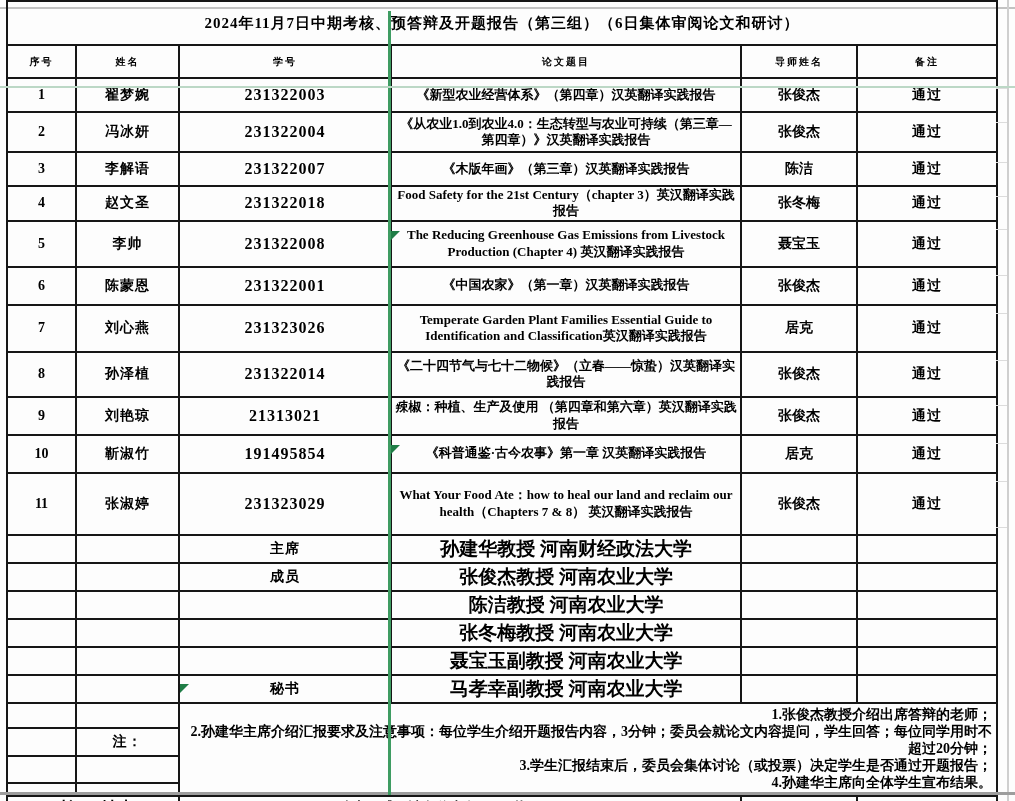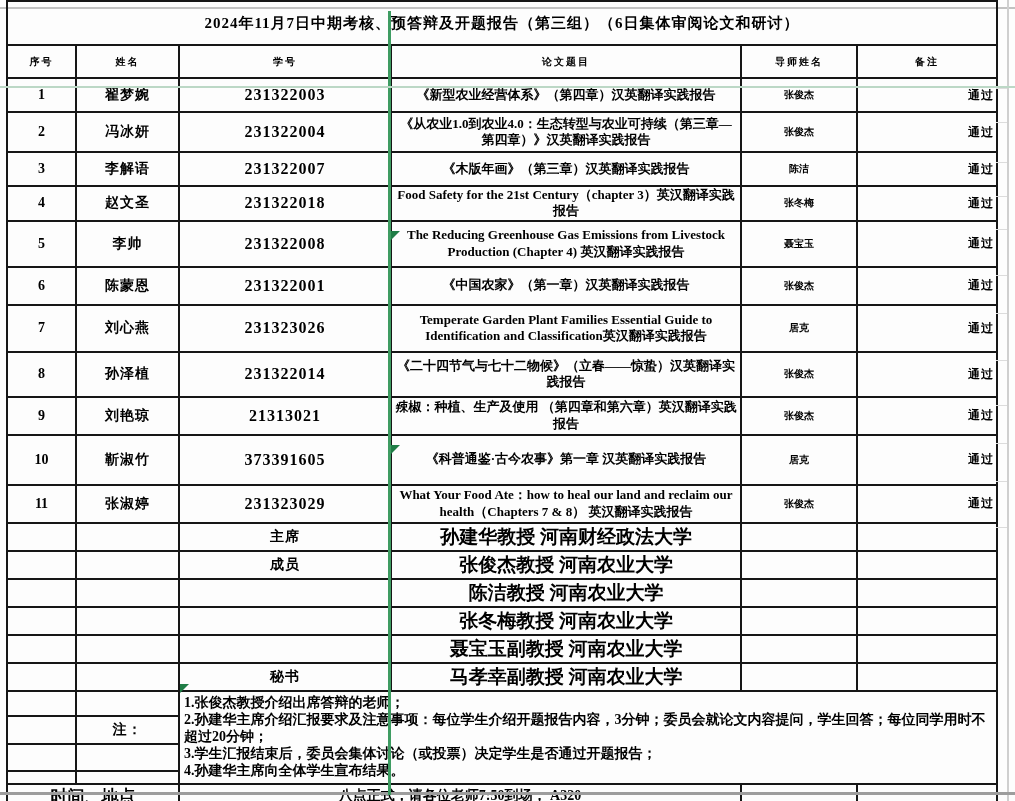--- a/index.html
+++ b/index.html
@@ -16,25 +16,25 @@
   table.main{position:absolute;left:6px;top:0;border-collapse:collapse;table-layout:fixed;
              width:990px;}
   td{border:2px solid #161616;text-align:center;vertical-align:middle;
      font-weight:bold;padding:0 2px;overflow:hidden;}
   .title-cell{font-size:15px;letter-spacing:1px;}
   .hdr td{font-size:10px;letter-spacing:2px;border-radius:6px;}
   .c-no{font-size:14px;}
   .c-name{font-size:14px;letter-spacing:1px;}
   .c-id{font-size:16px;letter-spacing:1px;}
   .c-title{font-size:13px;line-height:1.25;border-radius:17px;}
-  .c-adv{font-size:10px;}
-  .c-rmk{font-size:12px;letter-spacing:1px;text-align:right;}
+  .c-adv{font-size:14px;}
+  .c-rmk{font-size:14px;letter-spacing:1px;}
   .c-role{font-size:14px;letter-spacing:1px;}
   .c-member{font-size:19px;}
-  .notes-cell{text-align:left;vertical-align:top;font-size:14px;line-height:17px;padding:2px 4px;}
+  .notes-cell{text-align:right;vertical-align:top;font-size:14px;line-height:17px;padding:2px 4px;}
   .time-label{font-size:17px;}
   .time-value{font-size:14px;}
 
   
   .freeze-v{position:absolute;left:388px;top:11px;width:3px;height:784px;background:#3e9c62;z-index:6;}
   .freeze-h{position:absolute;left:0;top:86px;width:1015px;height:2px;background:#bcd8c6;z-index:6;}
 
   
   .flag{position:absolute;width:0;height:0;border-top:9px solid #1f7d46;
         border-right:9px solid transparent;z-index:7;}
@@ -138,29 +138,29 @@
       <td class="c-rmk">通过</td>
     </tr>
     <tr style="height:38px">
       <td class="c-no">9</td>
       <td class="c-name">刘艳琼</td>
       <td class="c-id">21313021</td>
       <td class="c-title">辣椒：种植、生产及使用 （第四章和第六章）英汉翻译实践报告</td>
       <td class="c-adv">张俊杰</td>
       <td class="c-rmk">通过</td>
     </tr>
-    <tr style="height:50px">
+    <tr style="height:38px">
       <td class="c-no">10</td>
       <td class="c-name">靳淑竹</td>
-      <td class="c-id">373391605</td>
+      <td class="c-id">191495854</td>
       <td class="c-title">《科普通鉴·古今农事》第一章 汉英翻译实践报告</td>
       <td class="c-adv">居克</td>
       <td class="c-rmk">通过</td>
     </tr>
-    <tr style="height:38px">
+    <tr style="height:62px">
       <td class="c-no">11</td>
       <td class="c-name">张淑婷</td>
       <td class="c-id">231323029</td>
       <td class="c-title">What Your Food Ate：how to heal our land and reclaim our health（Chapters 7 &amp; 8）  英汉翻译实践报告</td>
       <td class="c-adv">张俊杰</td>
       <td class="c-rmk">通过</td>
     </tr>
 
     <tr style="height:20px">
       <td></td>

